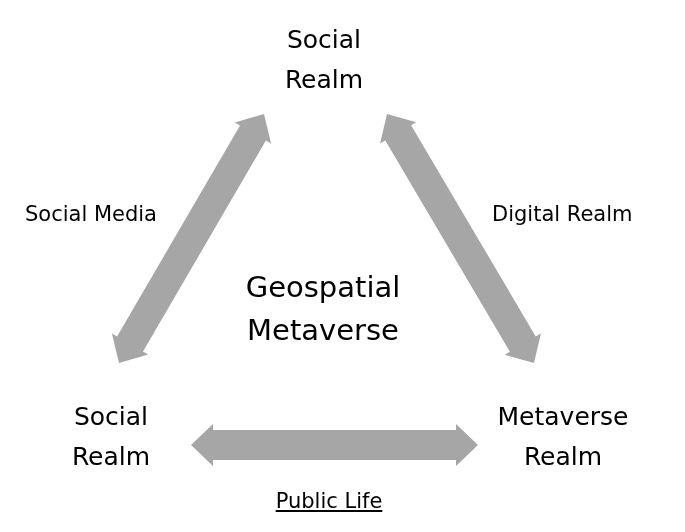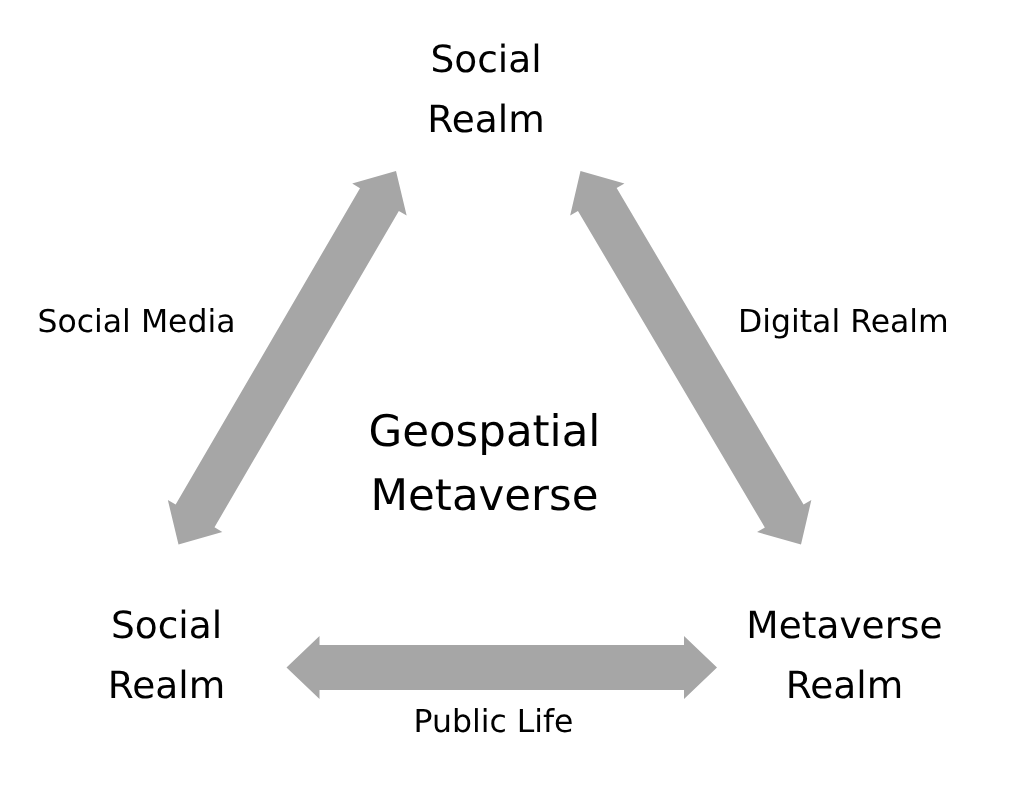--- a/index.html
+++ b/index.html
@@ -36,13 +36,13 @@
   <span>Realm</span>
 </div>
 
 <div class="label center" style="left:213px; top:266px; width:220px;">
   <span>Geospatial</span>
   <span>Metaverse</span>
 </div>
 
 <div class="label edge" style="left:16px; top:203px; width:150px;">Social Media</div>
 <div class="label edge" style="left:492px; top:203px; width:140px;">Digital Realm</div>
-<div class="label edge" style="left:259px; top:470px; width:140px;">Public Life</div>
+<div class="label edge" style="left:259px; top:490px; width:140px;text-decoration:underline;">Public Life</div>
 
 </body></html>

